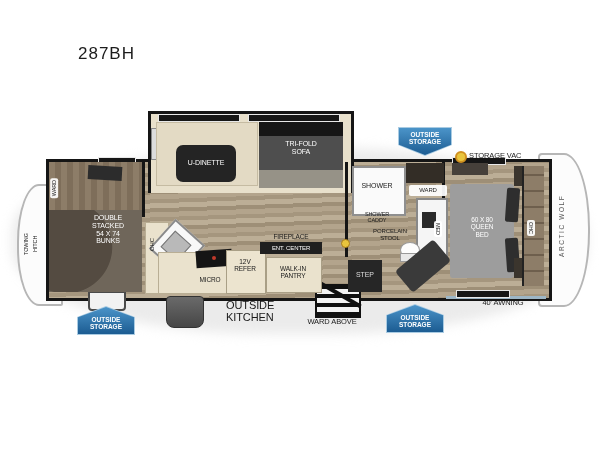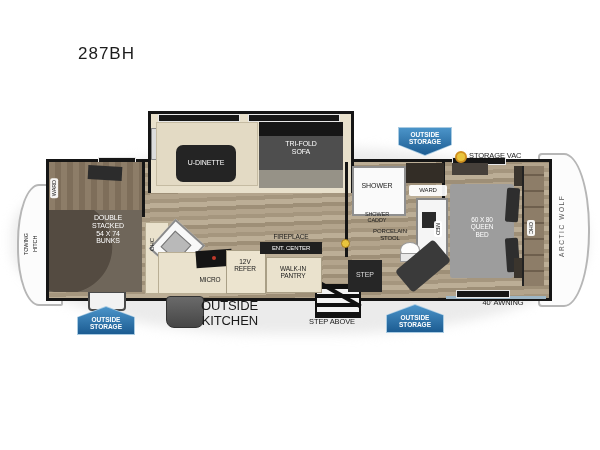--- a/index.html
+++ b/index.html
@@ -128,24 +128,24 @@
 
   <div class="win" style="left:98px;top:157px;width:36px;height:6px;"></div>
   <div class="win" style="left:452px;top:157px;width:52px;height:6px;"></div>
   <div class="win" style="left:456px;top:290px;width:52px;height:6px;"></div>
 
   <div class="furn" style="left:446px;top:296px;width:100px;height:3px;background:#9db6c6;z-index:4;"></div>
   <div class="lbl" style="left:468px;top:299px;width:70px;font-size:7.5px;">40' AWNING</div>
   <div class="furn" style="left:315px;top:284px;width:42px;height:30px;border:2px solid #111;z-index:4;
               background:repeating-linear-gradient(0deg,#111 0 4px,#f4f4f4 4px 9px);"></div>
   <div class="furn" style="left:314px;top:292px;width:50px;height:4px;background:#111;transform:rotate(30deg);z-index:4;"></div>
-  <div class="lbl" style="left:296px;top:318px;width:72px;font-size:7.5px;">STEP ABOVE</div>
+  <div class="lbl" style="left:296px;top:318px;width:72px;font-size:7.5px;">WARD ABOVE</div>
   <div class="furn" style="left:166px;top:296px;width:36px;height:30px;background:linear-gradient(#6a6a6a,#464646);
               border:1px solid #333;border-radius:4px 4px 8px 8px;z-index:4;"></div>
-  <div class="lbl" style="left:186px;top:299px;width:58px;font-size:13px;text-align:right;padding-left:14px;">OUTSIDE
+  <div class="lbl" style="left:212px;top:299px;width:58px;font-size:11px;text-align:left;padding-left:14px;">OUTSIDE
 KITCHEN</div>
 
   <div class="badge" style="left:398px;top:127px;width:54px;height:29px;">
     <div class="outer clip-down"></div>
     <div class="inner clip-down"></div>
     <div class="txt" style="top:4px;">OUTSIDE
 STORAGE</div>
   </div>
   <div class="badge" style="left:77px;top:306px;width:58px;height:29px;">
     <div class="outer clip-up"></div>

